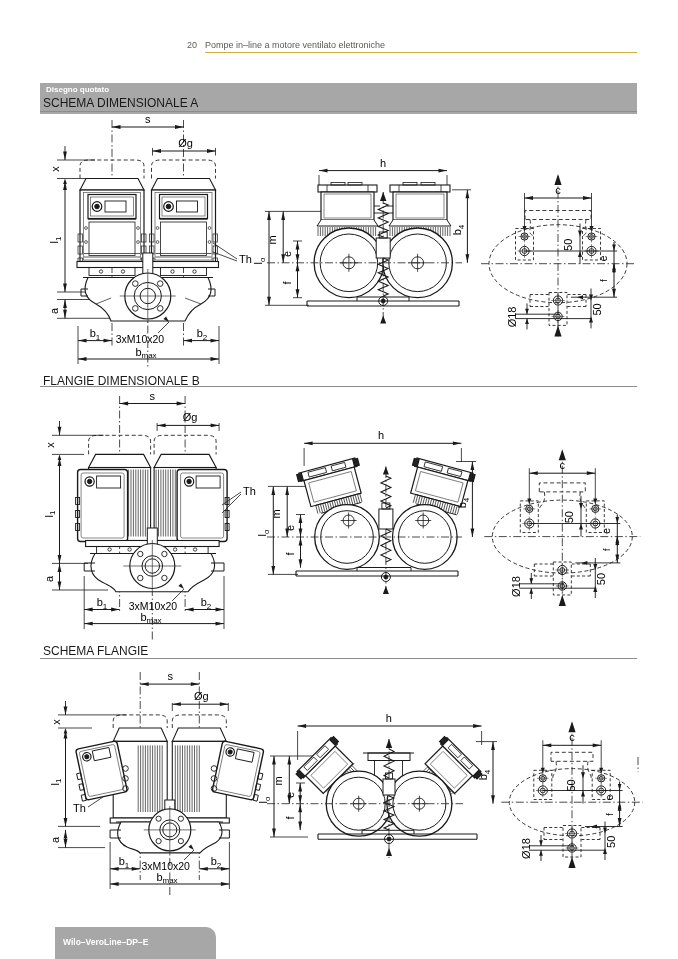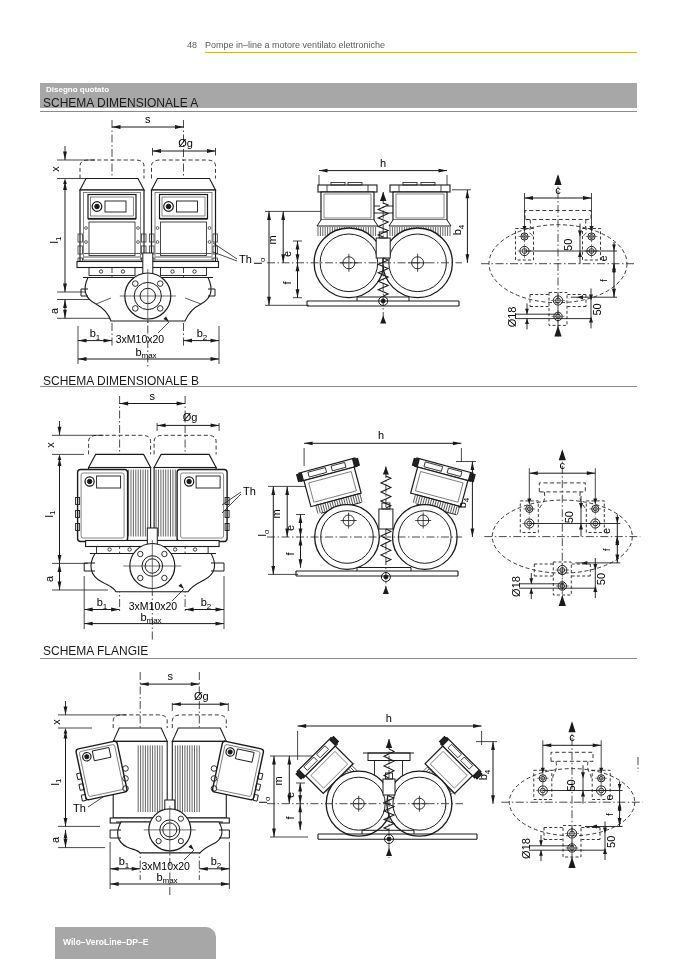--- a/index.html
+++ b/index.html
@@ -1,30 +1,30 @@
 <!DOCTYPE html>
 <html><head><meta charset="utf-8">
 <style>
 html,body{margin:0;padding:0;width:678px;height:959px;background:#fff;overflow:hidden}
 body{font-family:"Liberation Sans",sans-serif;position:relative}
 .hdr{position:absolute;top:40px;left:0;font-size:9px;color:#5b5b54}
 .goldline{position:absolute;left:205px;top:52px;width:432px;height:1px;background:#cfb13a}
-.graybar{position:absolute;left:40px;top:83px;width:597px;height:25px;background:#a7a7a7;color:#fff;font-weight:bold;font-size:8px;line-height:13px;padding-left:6px;box-sizing:border-box}
+.graybar{position:absolute;left:40px;top:83px;width:597px;height:31px;background:#a7a7a7;color:#fff;font-weight:bold;font-size:8px;line-height:13px;padding-left:6px;box-sizing:border-box}
 .sechead{position:absolute;left:43px;font-size:12px;color:#1a1a1a}
 .secline{position:absolute;left:40px;width:597px;height:1px;background:#8c8c8c}
 .footer{position:absolute;left:55px;top:927px;width:161px;height:40px;background:#a7a7a7;border-radius:0 10px 0 0;color:#fff;font-weight:bold;font-size:8.5px;padding:10px 0 0 8px;box-sizing:border-box}
 </style></head>
 <body>
-<div class="hdr" style="left:187px">48</div>
+<div class="hdr" style="left:187px">20</div>
 <div class="hdr" style="left:205px">Pompe in–line a motore ventilato elettroniche</div>
 <div class="goldline"></div>
 <div class="graybar">Disegno quotato</div>
 <div class="sechead" style="top:95.5px">SCHEMA DIMENSIONALE A</div>
 <div class="secline" style="top:111px"></div>
-<div class="sechead" style="top:373.5px">SCHEMA DIMENSIONALE B</div>
+<div class="sechead" style="top:373.5px">FLANGIE DIMENSIONALE B</div>
 <div class="secline" style="top:385.5px"></div>
 <div class="sechead" style="top:643.5px">SCHEMA FLANGIE</div>
 <div class="secline" style="top:657.5px"></div>
 <svg width="678" height="959" viewBox="0 0 678 959" style="position:absolute;left:0;top:0" font-family="Liberation Sans, sans-serif">
     <line x1="112.0" y1="120.0" x2="112.0" y2="347.0" stroke="#2b2b2b" stroke-width="0.85" stroke-linecap="butt" stroke-dasharray="8 2.5 1.5 2.5"></line>
     <line x1="183.5" y1="120.0" x2="183.5" y2="347.0" stroke="#2b2b2b" stroke-width="0.85" stroke-linecap="butt" stroke-dasharray="8 2.5 1.5 2.5"></line>
     <line x1="147.8" y1="253.0" x2="147.8" y2="368.0" stroke="#2b2b2b" stroke-width="0.85" stroke-linecap="butt" stroke-dasharray="8 2.5 1.5 2.5"></line>
     <path d="M 80.0 178.5 L 80.0 166.0 Q 80.0 160.0 89.0 160.0 L 135.0 160.0 Q 144.0 160.0 144.0 166.0 L 144.0 178.5" stroke="#222" stroke-width="0.9" fill="none" stroke-dasharray="4 2.6"></path>
     <path d="M 151.5 178.5 L 151.5 166.0 Q 151.5 160.0 160.5 160.0 L 206.5 160.0 Q 215.5 160.0 215.5 166.0 L 215.5 178.5" stroke="#222" stroke-width="0.9" fill="none" stroke-dasharray="4 2.6"></path>
     <line x1="112.0" y1="127.0" x2="183.5" y2="127.0" stroke="#1a1a1a" stroke-width="1.0" stroke-linecap="butt"></line>

